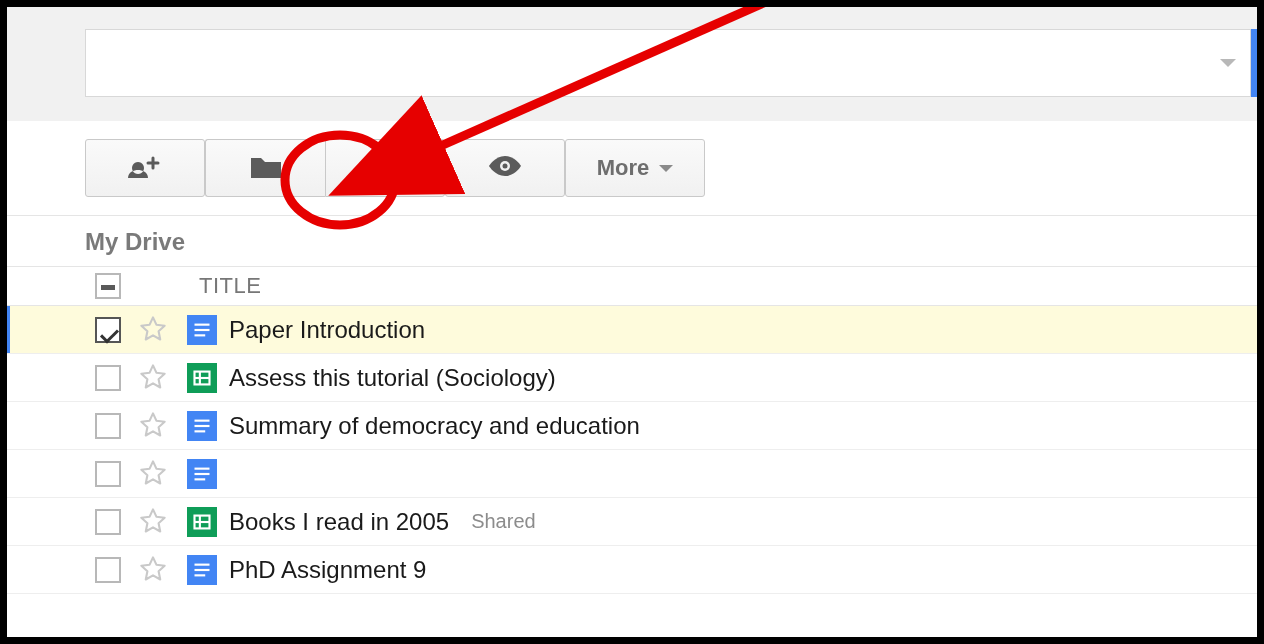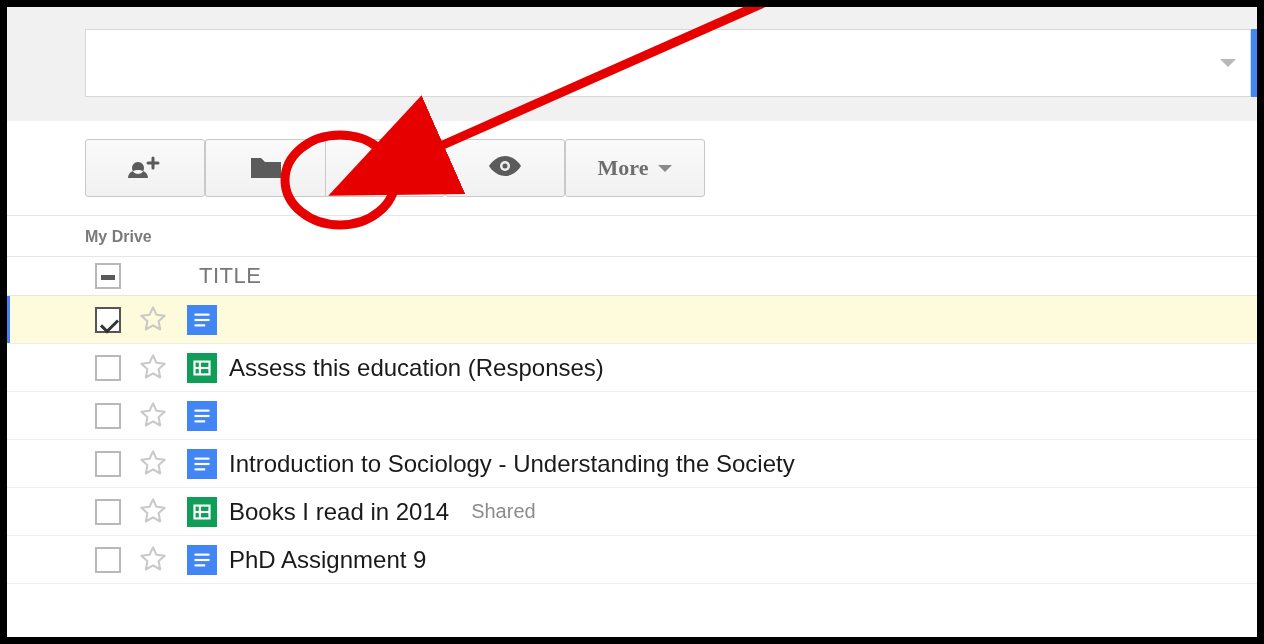--- a/index.html
+++ b/index.html
@@ -47,21 +47,20 @@
     background: #4285f4;
   }
 
   
   .toolbar {
     position: relative;
     padding: 18px 0 18px 78px;
     border-bottom: 1px solid #e5e5e5;
     display: flex;
     align-items: center;
-    font-family: Liberation Serif, serif;
   }
   .tb-btn {
     height: 58px;
     background: linear-gradient(#fafafa,#f1f1f1);
     border: 1px solid #c9c9c9;
     border-radius: 3px;
     display: flex;
     align-items: center;
     justify-content: center;
     cursor: pointer;
@@ -84,21 +83,21 @@
   .annot {
     position: absolute;
     left: 0; top: 0; width: 100%; height: 100%;
     pointer-events: none;
   }
 
   
   .breadcrumb {
     padding: 12px 0 10px 78px;
     color: #7a7a7a;
-    font-size: 16px;
+    font-size: 24px;
     font-weight: bold;
   }
 
   
   .list-header {
     display: flex;
     align-items: center;
     padding: 6px 16px 6px 88px;
     border-top: 1px solid #e5e5e5;
     border-bottom: 1px solid #e5e5e5;
@@ -248,87 +247,88 @@
           </svg>
         </div>
         <div class="ficon">
           <svg width="30" height="30" viewBox="0 0 28 28">
             <rect x="0" y="0" width="28" height="28" fill="#4285f4"></rect>
             <line x1="7" y1="9" x2="21" y2="9" stroke="#fff" stroke-width="2"></line>
             <line x1="7" y1="14" x2="21" y2="14" stroke="#fff" stroke-width="2"></line>
             <line x1="7" y1="19" x2="17" y2="19" stroke="#fff" stroke-width="2"></line>
           </svg>
         </div>
+        <div class="name">Paper Introduction</div>
       </div>
       <div class="row">
         <div class="cb"></div>
         <div class="star">
           <svg width="28" height="28" viewBox="0 0 24 24">
             <path d="M12 2 L14.9 8.3 L22 9.2 L16.8 13.9 L18.2 21 L12 17.5 L5.8 21 L7.2 13.9 L2 9.2 L9.1 8.3 Z" fill="none" stroke="#c9c9c9" stroke-width="1.8" stroke-linejoin="round"></path>
           </svg>
         </div>
         <div class="ficon">
           <svg width="30" height="30" viewBox="0 0 28 28">
             <rect x="0" y="0" width="28" height="28" fill="#0f9d58"></rect>
             <rect x="7" y="8" width="14" height="12" fill="none" stroke="#fff" stroke-width="2"></rect>
             <line x1="7" y1="14" x2="21" y2="14" stroke="#fff" stroke-width="2"></line>
             <line x1="12" y1="8" x2="12" y2="20" stroke="#fff" stroke-width="2"></line>
           </svg>
         </div>
-        <div class="name">Assess this education (Responses)</div>
+        <div class="name">Assess this tutorial (Sociology)</div>
       </div>
       <div class="row">
         <div class="cb"></div>
         <div class="star">
           <svg width="28" height="28" viewBox="0 0 24 24">
             <path d="M12 2 L14.9 8.3 L22 9.2 L16.8 13.9 L18.2 21 L12 17.5 L5.8 21 L7.2 13.9 L2 9.2 L9.1 8.3 Z" fill="none" stroke="#c9c9c9" stroke-width="1.8" stroke-linejoin="round"></path>
           </svg>
         </div>
         <div class="ficon">
           <svg width="30" height="30" viewBox="0 0 28 28">
             <rect x="0" y="0" width="28" height="28" fill="#4285f4"></rect>
             <line x1="7" y1="9" x2="21" y2="9" stroke="#fff" stroke-width="2"></line>
             <line x1="7" y1="14" x2="21" y2="14" stroke="#fff" stroke-width="2"></line>
             <line x1="7" y1="19" x2="17" y2="19" stroke="#fff" stroke-width="2"></line>
           </svg>
         </div>
+        <div class="name">Summary of democracy and education</div>
       </div>
       <div class="row">
         <div class="cb"></div>
         <div class="star">
           <svg width="28" height="28" viewBox="0 0 24 24">
             <path d="M12 2 L14.9 8.3 L22 9.2 L16.8 13.9 L18.2 21 L12 17.5 L5.8 21 L7.2 13.9 L2 9.2 L9.1 8.3 Z" fill="none" stroke="#c9c9c9" stroke-width="1.8" stroke-linejoin="round"></path>
           </svg>
         </div>
         <div class="ficon">
           <svg width="30" height="30" viewBox="0 0 28 28">
             <rect x="0" y="0" width="28" height="28" fill="#4285f4"></rect>
             <line x1="7" y1="9" x2="21" y2="9" stroke="#fff" stroke-width="2"></line>
             <line x1="7" y1="14" x2="21" y2="14" stroke="#fff" stroke-width="2"></line>
             <line x1="7" y1="19" x2="17" y2="19" stroke="#fff" stroke-width="2"></line>
           </svg>
         </div>
-        <div class="name">Introduction to Sociology - Understanding the Society</div>
       </div>
       <div class="row">
         <div class="cb"></div>
         <div class="star">
           <svg width="28" height="28" viewBox="0 0 24 24">
             <path d="M12 2 L14.9 8.3 L22 9.2 L16.8 13.9 L18.2 21 L12 17.5 L5.8 21 L7.2 13.9 L2 9.2 L9.1 8.3 Z" fill="none" stroke="#c9c9c9" stroke-width="1.8" stroke-linejoin="round"></path>
           </svg>
         </div>
         <div class="ficon">
           <svg width="30" height="30" viewBox="0 0 28 28">
             <rect x="0" y="0" width="28" height="28" fill="#0f9d58"></rect>
             <rect x="7" y="8" width="14" height="12" fill="none" stroke="#fff" stroke-width="2"></rect>
             <line x1="7" y1="14" x2="21" y2="14" stroke="#fff" stroke-width="2"></line>
             <line x1="12" y1="8" x2="12" y2="20" stroke="#fff" stroke-width="2"></line>
           </svg>
         </div>
-        <div class="name">Books I read in 2014</div>
+        <div class="name">Books I read in 2005</div>
         <div class="shared">Shared</div>
       </div>
       <div class="row">
         <div class="cb"></div>
         <div class="star">
           <svg width="28" height="28" viewBox="0 0 24 24">
             <path d="M12 2 L14.9 8.3 L22 9.2 L16.8 13.9 L18.2 21 L12 17.5 L5.8 21 L7.2 13.9 L2 9.2 L9.1 8.3 Z" fill="none" stroke="#c9c9c9" stroke-width="1.8" stroke-linejoin="round"></path>
           </svg>
         </div>
         <div class="ficon">

